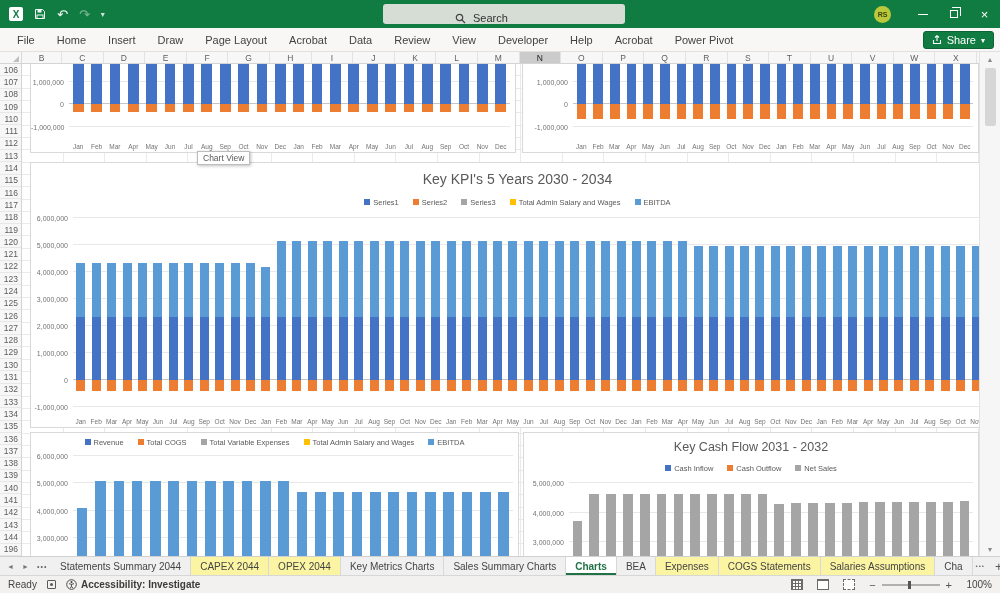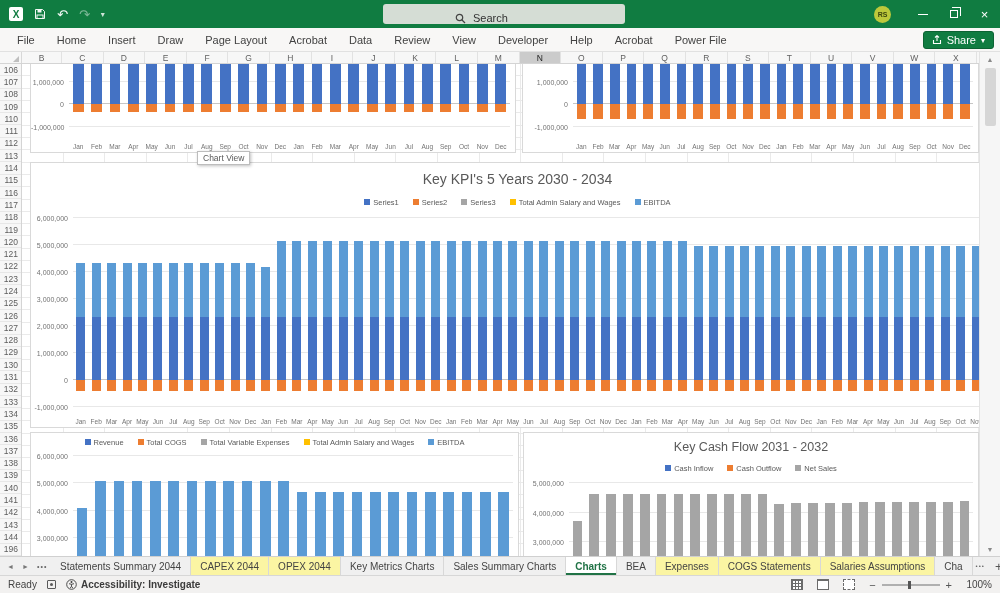--- a/index.html
+++ b/index.html
@@ -149,21 +149,21 @@
         <span class="r-tab">Insert</span>
         <span class="r-tab">Draw</span>
         <span class="r-tab">Page Layout</span>
         <span class="r-tab">Acrobat</span>
         <span class="r-tab">Data</span>
         <span class="r-tab">Review</span>
         <span class="r-tab">View</span>
         <span class="r-tab">Developer</span>
         <span class="r-tab">Help</span>
         <span class="r-tab">Acrobat</span>
-        <span class="r-tab">Power File</span>
+        <span class="r-tab">Power Pivot</span>
       </div>
     <span class="share-btn">
       <svg width="10" height="10" viewBox="0 0 10 10">
           <path d="M5 6V1M3 2.5L5 .7l2 1.8M1.5 5v3.5h7V5" fill="none" stroke="#fff" stroke-width="1.1"></path>
         </svg>
       <span>Share</span>
       <span class="share-caret">▾</span>
     </span>
   </div>
 

